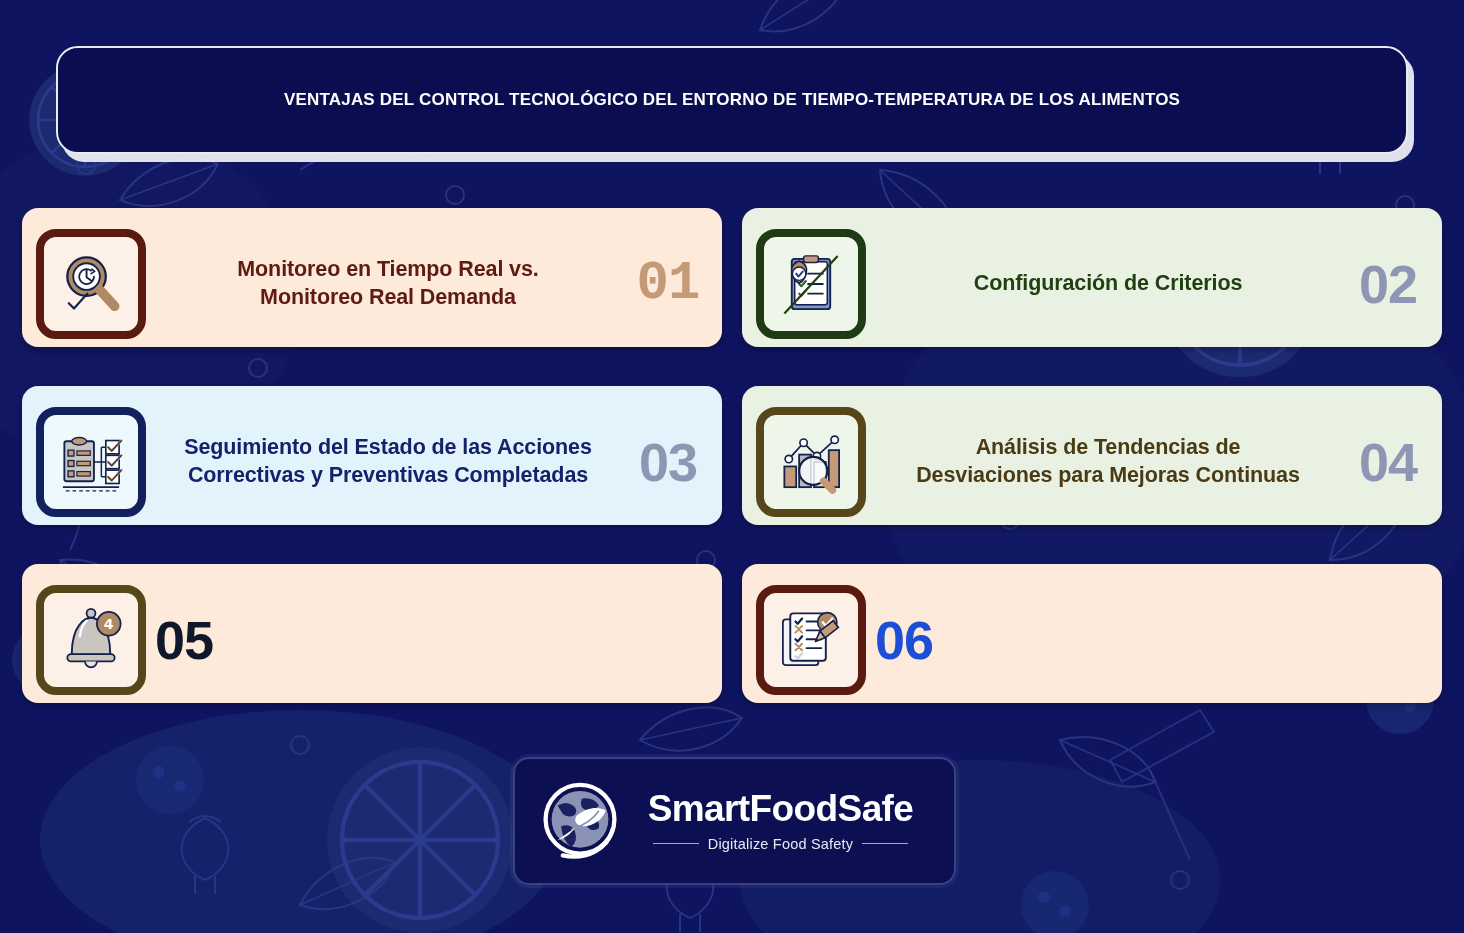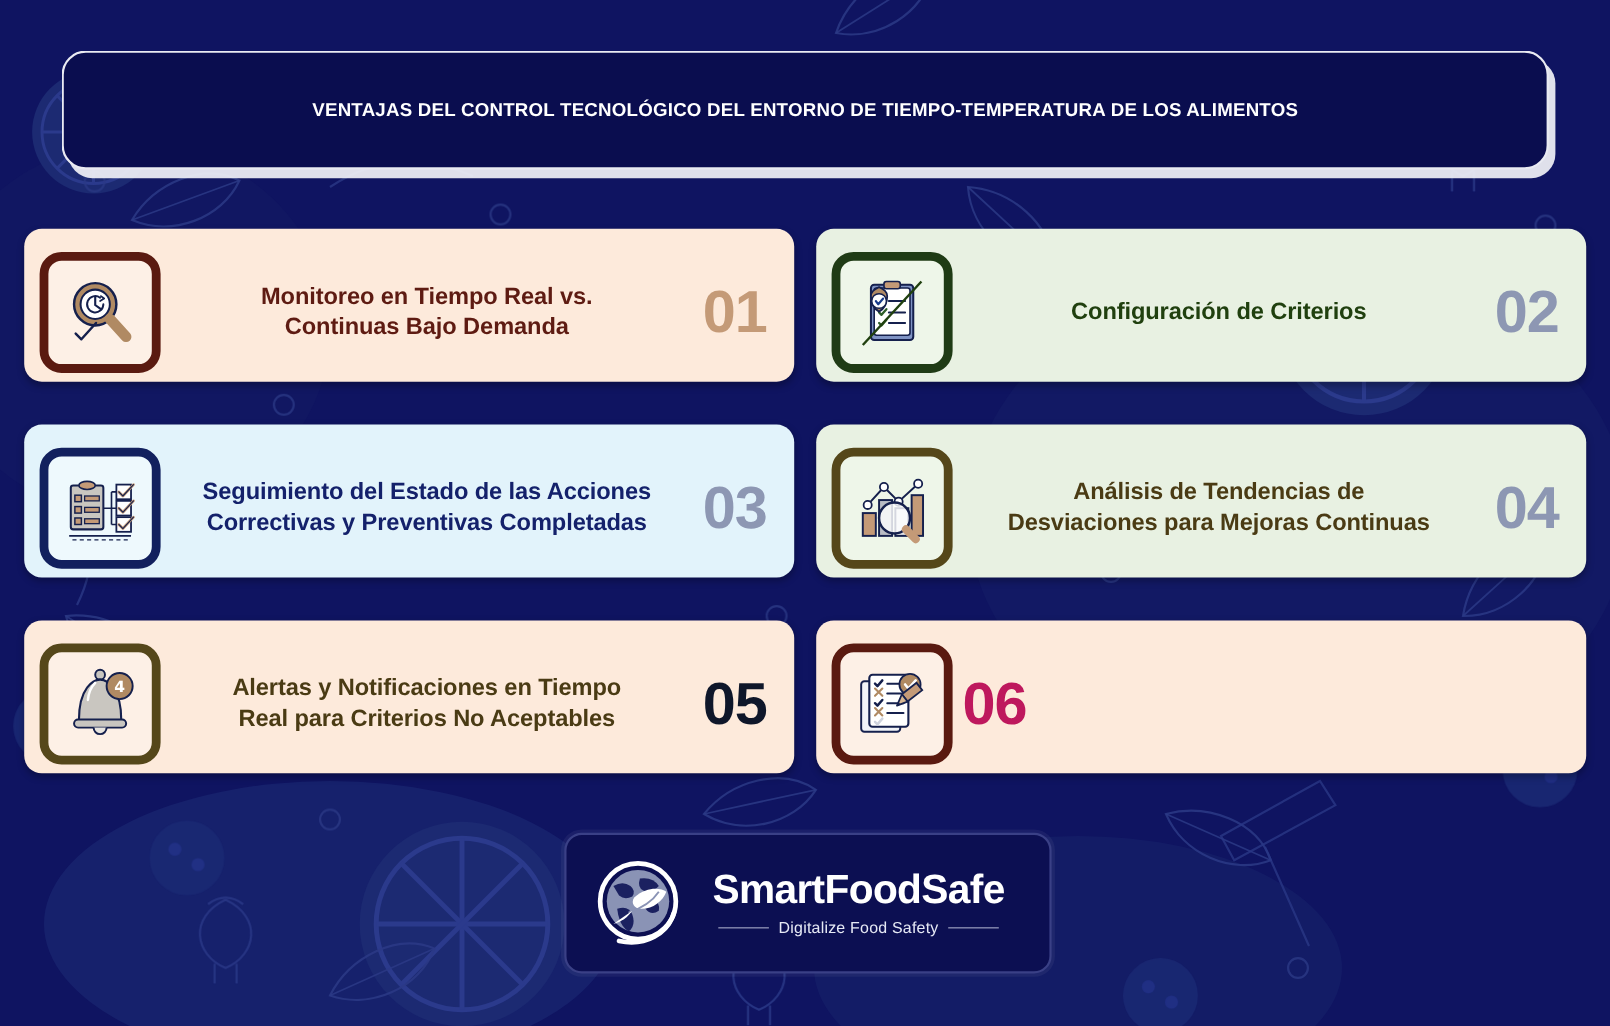--- a/index.html
+++ b/index.html
@@ -320,23 +320,23 @@
           <path d="M54,40 a10,10 0 1,1 -4,-8" fill="none" stroke="#15204d" stroke-width="2.4" stroke-linecap="round"></path>
           <path d="M51,30 l4,3 l-5,3" fill="none" stroke="#15204d" stroke-width="2.2" stroke-linecap="round" stroke-linejoin="round"></path>
           <path d="M62,58 l20,22" stroke="#b08a63" stroke-width="13" stroke-linecap="round"></path>
           <path d="M62,58 l20,22" stroke="#15204d" stroke-width="3" fill="none" stroke-linecap="round" opacity="0"></path>
           <path d="M58,56 l24,26" fill="none" stroke="#15204d" stroke-width="3" stroke-linecap="round" opacity=".0"></path>
           <path d="M20,76 l7,7 l18,-20" fill="none" stroke="#15204d" stroke-width="3" stroke-linecap="round" stroke-linejoin="round"></path>
         </svg>
       </div>
       <div class="card-title" id="t0" style="color: rgb(94, 27, 18);">
         <span>Monitoreo en Tiempo Real vs.</span><br>
-        <span>Continuas Bajo Demanda</span>
-      </div>
-      <div class="card-num" id="n0" style="color: rgb(196, 154, 119);">01</div>
+        <span>Monitoreo Real Demanda</span>
+      </div>
+      <div class="card-num" id="n0" style="color: rgb(196, 154, 119); font-family: Liberation Mono, monospace;">01</div>
     </div>
 
     <div class="card" id="card1" style="background: rgb(232, 241, 226); justify-content: flex-end;">
       <div class="icon-box" id="ic1" style="background: rgb(238, 246, 233); border-color: rgb(31, 59, 21);">
         <svg viewBox="0 0 100 100" aria-hidden="true">
           <rect x="24" y="16" width="52" height="68" rx="4" fill="#7f93c4" stroke="#15204d" stroke-width="2.5"></rect>
           <rect x="28" y="20" width="44" height="58" rx="3" fill="#ffffff" stroke="#15204d" stroke-width="2"></rect>
           <rect x="40" y="12" width="20" height="9" rx="3" fill="#c49a77" stroke="#15204d" stroke-width="2"></rect>
           <g stroke="#15204d" stroke-width="2.4" stroke-linecap="round">
             <line x1="46" y1="36" x2="66" y2="36"></line>
@@ -431,24 +431,20 @@
         <svg viewBox="0 0 100 100" aria-hidden="true">
           <circle cx="50" cy="14" r="6" fill="#c9c6c0" stroke="#15204d" stroke-width="2.4"></circle>
           <path d="M24,70 c0,-22 4,-32 10,-40 c5,-7 11,-10 16,-10 c5,0 11,3 16,10 c6,8 10,18 10,40 z" fill="#c9c6c0" stroke="#15204d" stroke-width="2.6" stroke-linejoin="round"></path>
           <rect x="18" y="69" width="64" height="10" rx="5" fill="#c9c6c0" stroke="#15204d" stroke-width="2.4"></rect>
           <path d="M42,79 a8,8 0 0,0 16,0" fill="#e7e4df" stroke="#15204d" stroke-width="2.4"></path>
           <path d="M35,45 c1,-11 5,-17 9,-21" fill="none" stroke="#ffffff" stroke-width="3" stroke-linecap="round"></path>
           <circle cx="74" cy="28" r="16" fill="#b08a63" stroke="#15204d" stroke-width="2.4"></circle>
           <text x="74" y="35" text-anchor="middle" font-family="DejaVu Sans, sans-serif" font-size="19" font-weight="bold" fill="#ffffff">4</text>
         </svg>
       </div>
-      <div class="card-title" id="t4" style="color: rgb(74, 59, 20);">
-        <span>Alertas y Notificaciones en Tiempo</span><br>
-        <span>Real para Criterios No Aceptables</span>
-      </div>
       <div class="card-num" id="n4" style="color: #0f172a;">05</div>
     </div>
 
     <div class="card" id="card5" style="background: rgb(253, 234, 219);">
       <div class="icon-box" id="ic5" style="background: rgb(253, 240, 230); border-color: rgb(90, 26, 16);">
         <svg viewBox="0 0 100 100" aria-hidden="true">
           <rect x="12" y="22" width="48" height="62" rx="4" fill="#f2f4f8" stroke="#15204d" stroke-width="2.4"></rect>
           <rect x="22" y="14" width="48" height="64" rx="4" fill="#ffffff" stroke="#15204d" stroke-width="2.6"></rect>
           <g stroke="#15204d" stroke-width="2.4" stroke-linecap="round">
             <line x1="44" y1="25" x2="64" y2="25"></line>
@@ -463,21 +459,21 @@
             <path d="M29,55 l9,9 M38,55 l-9,9" stroke="#b08a63" stroke-width="2.6"></path>
             <path d="M29,72 l3,3 l6,-7" stroke="#cfd3dd"></path>
           </g>
           <circle cx="72" cy="26" r="13" fill="#b08a63" stroke="#15204d" stroke-width="2.2"></circle>
           <path d="M66,26 l4,5 l9,-10" fill="none" stroke="#ffffff" stroke-width="3.2" stroke-linecap="round" stroke-linejoin="round"></path>
           <path d="M62,38 l18,-14 l7,9 l-18,14 z" fill="#c49a77" stroke="#15204d" stroke-width="2.2"></path>
           <path d="M62,38 l-6,14 l13,-5 z" fill="#d9b894" stroke="#15204d" stroke-width="2.2" stroke-linejoin="round"></path>
           <path d="M58,48 l-2,4 l4,-2 z" fill="#15204d"></path>
         </svg>
       </div>
-      <div class="card-num" id="n5" style="color: #be185d;">06</div>
+      <div class="card-num" id="n5" style="color: #1d4ed8;">06</div>
     </div>
 
   </div>
 
   <div class="logo-wrap" style="background: rgb(12, 15, 82);">
     <div class="logo-globe">
       <svg viewBox="0 0 100 100" aria-hidden="true">
         <circle cx="50" cy="48" r="40" fill="none" stroke="#ffffff" stroke-width="5"></circle>
         <circle cx="50" cy="48" r="33" fill="#8a93b5"></circle>
         <path d="M24,32 q10,-6 18,0 q6,5 2,11 q-8,4 -14,-1 z" fill="#1b2160"></path>

